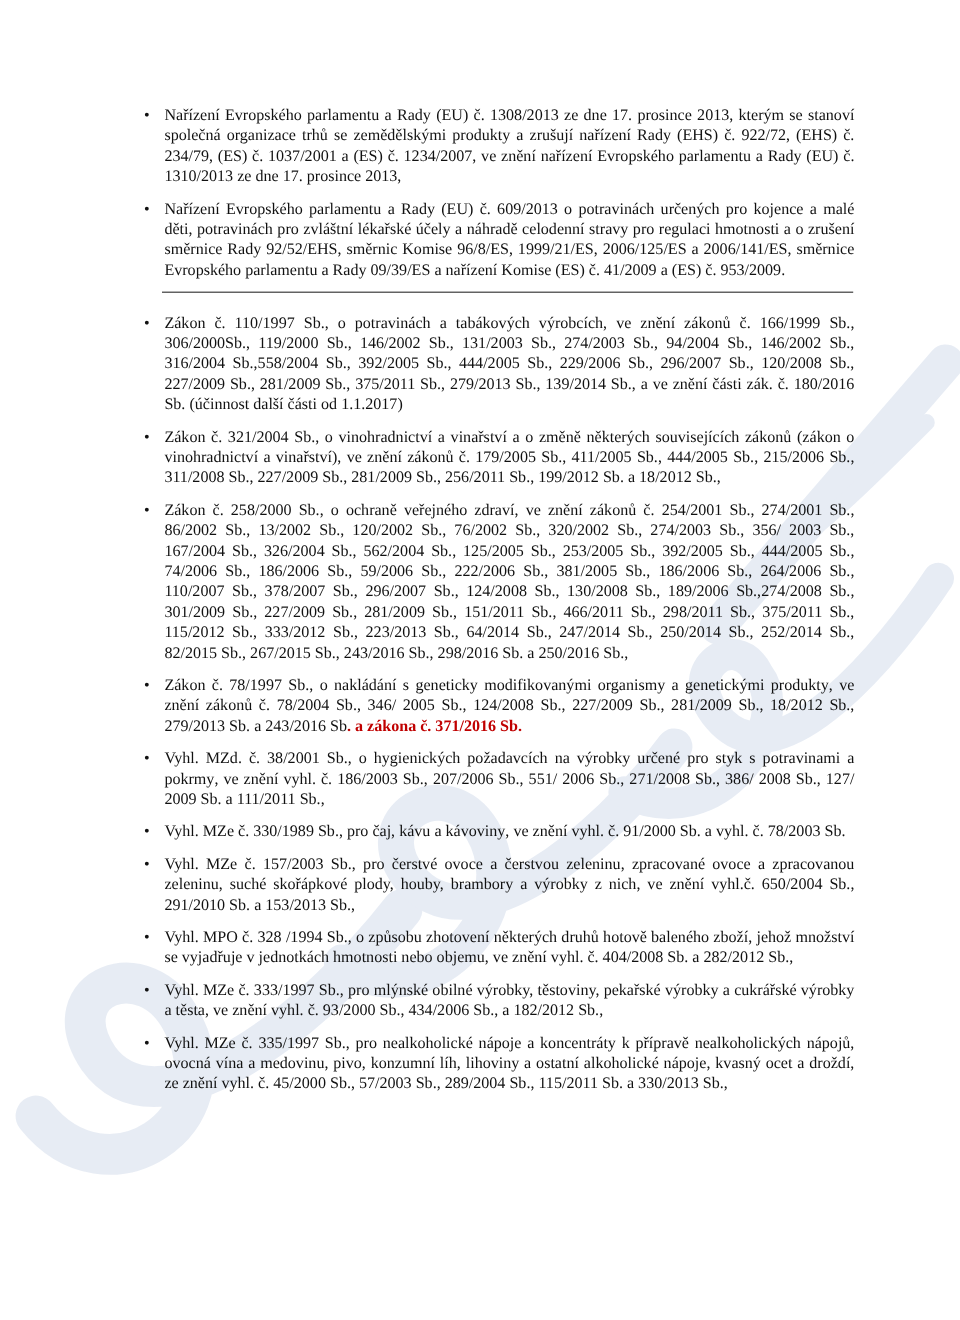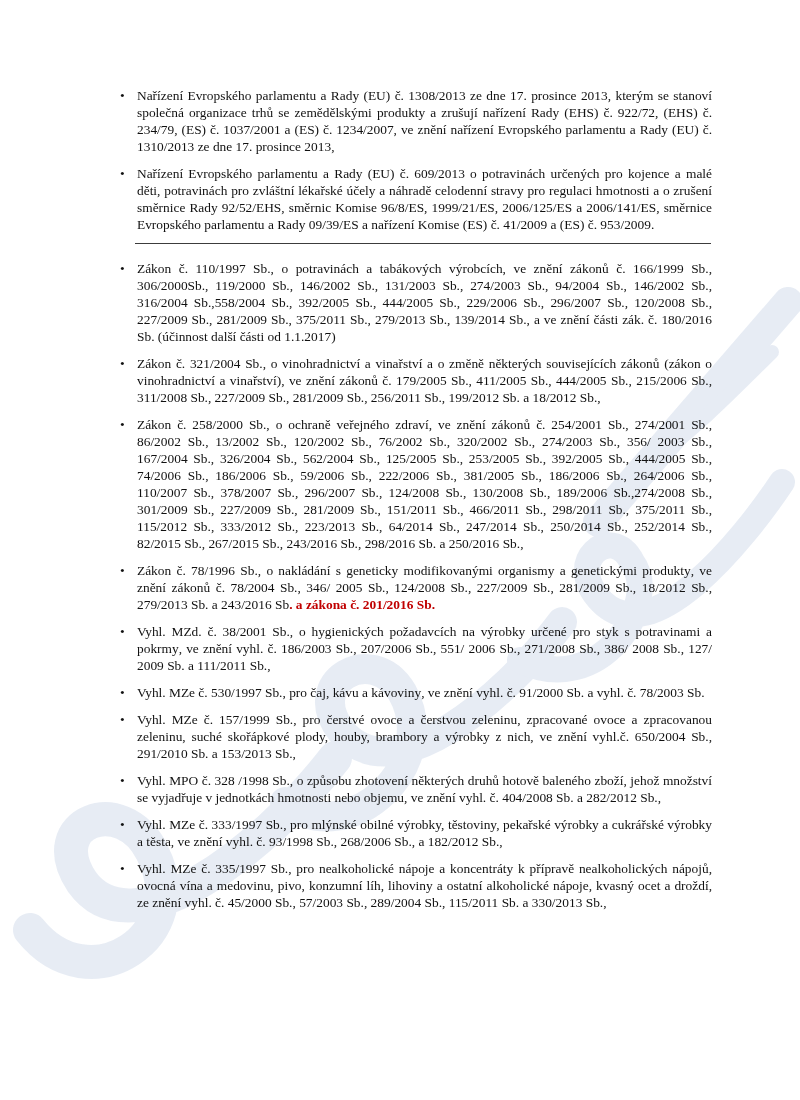--- a/index.html
+++ b/index.html
@@ -45,23 +45,23 @@
   <div class="content">
     <ul class="law-list">
         <li><span class="marker">•</span><span><span class="seg-b">Nařízení Evropského parlamentu a Rady (EU) č. 1308/2013</span><span class="seg-n"> ze dne 17. prosince 2013, kterým se stanoví společná organizace trhů se zemědělskými produkty a zrušují nařízení Rady (EHS) č. 922/72, (EHS) č. 234/79, (ES) č. 1037/2001 a (ES) č. 1234/2007, ve znění nařízení Evropského parlamentu a Rady (EU) č. </span><span class="seg-b">1310/2013</span><span class="seg-n"> ze dne 17. prosince 2013,</span></span></li>
         <li><span class="marker">•</span><span><span class="seg-b">Nařízení Evropského parlamentu a Rady (EU) č. 609/2013</span><span class="seg-n"> o potravinách určených pro kojence a malé děti, potravinách pro zvláštní lékařské účely a náhradě celodenní stravy pro regulaci hmotnosti a o zrušení směrnice Rady 92/52/EHS, směrnic Komise 96/8/ES, 1999/21/ES, 2006/125/ES a 2006/141/ES, směrnice Evropského parlamentu a Rady 09/39/ES a nařízení Komise (ES) č. 41/2009 a (ES) č. 953/2009.</span></span></li>
       </ul>
     <hr class="divider">
     <ul class="law-list">
         <li><span class="marker">•</span><span><span class="seg-b">Zákon č. 110/1997 Sb., o potravinách a tabákových výrobcích,</span><span class="seg-n"> ve znění zákonů č. 166/1999 Sb., 306/2000Sb., 119/2000 Sb., 146/2002 Sb., 131/2003 Sb., 274/2003 Sb., 94/2004 Sb., 146/2002 Sb., 316/2004 Sb.,558/2004 Sb., 392/2005 Sb., 444/2005 Sb., 229/2006 Sb., 296/2007 Sb., 120/2008 Sb., 227/2009 Sb., 281/2009 Sb., 375/2011 Sb., 279/2013 Sb., 139/2014 Sb., a ve znění části zák. č. 180/2016 Sb. (účinnost další části od 1.1.2017)</span></span></li>
         <li><span class="marker">•</span><span><span class="seg-b">Zákon č. 321/2004 Sb., o vinohradnictví a vinařství</span><span class="seg-n"> a o změně některých souvisejících zákonů (zákon o vinohradnictví a vinařství), ve znění zákonů č. 179/2005 Sb., 411/2005 Sb., 444/2005 Sb., 215/2006 Sb., 311/2008 Sb., 227/2009 Sb., 281/2009 Sb., 256/2011 Sb., 199/2012 Sb. a 18/2012 Sb.,</span></span></li>
         <li><span class="marker">•</span><span><span class="seg-b">Zákon č. 258/2000 Sb., o ochraně veřejného zdraví</span><span class="seg-n">, ve znění zákonů č. 254/2001 Sb., 274/2001 Sb., 86/2002 Sb., 13/2002 Sb., 120/2002 Sb., 76/2002 Sb., 320/2002 Sb., 274/2003 Sb., 356/ 2003 Sb., 167/2004 Sb., 326/2004 Sb., 562/2004 Sb., 125/2005 Sb., 253/2005 Sb., 392/2005 Sb., 444/2005 Sb., 74/2006 Sb., 186/2006 Sb., 59/2006 Sb., 222/2006 Sb., 381/2005 Sb., 186/2006 Sb., 264/2006 Sb., 110/2007 Sb., 378/2007 Sb., 296/2007 Sb., 124/2008 Sb., 130/2008 Sb., 189/2006 Sb.,274/2008 Sb., 301/2009 Sb., 227/2009 Sb., 281/2009 Sb., 151/2011 Sb., 466/2011 Sb., 298/2011 Sb., 375/2011 Sb., 115/2012 Sb., 333/2012 Sb., 223/2013 Sb., 64/2014 Sb., 247/2014 Sb., 250/2014 Sb., 252/2014 Sb., 82/2015 Sb., 267/2015 Sb., 243/2016 Sb., 298/2016 Sb. a 250/2016 Sb.,</span></span></li>
-        <li><span class="marker">•</span><span><span class="seg-b">Zákon č. 78/1996 Sb., o nakládání s geneticky modifikovanými organismy a genetickými produkty</span><span class="seg-n">, ve znění zákonů č. 78/2004 Sb., 346/ 2005 Sb., 124/2008 Sb., 227/2009 Sb., 281/2009 Sb., 18/2012 Sb., 279/2013 Sb. a 243/2016 Sb</span><span class="seg-rb">. a zákona č. 201/2016 Sb.</span></span></li>
+        <li><span class="marker">•</span><span><span class="seg-b">Zákon č. 78/1997 Sb., o nakládání s geneticky modifikovanými organismy a genetickými produkty</span><span class="seg-n">, ve znění zákonů č. 78/2004 Sb., 346/ 2005 Sb., 124/2008 Sb., 227/2009 Sb., 281/2009 Sb., 18/2012 Sb., 279/2013 Sb. a 243/2016 Sb</span><span class="seg-rb">. a zákona č. 371/2016 Sb.</span></span></li>
         <li><span class="marker">•</span><span><span class="seg-b">Vyhl. MZd. č. 38/2001 Sb., o hygienických požadavcích na výrobky určené pro styk s potravinami a pokrmy</span><span class="seg-n">, ve znění vyhl. č. 186/2003 Sb., 207/2006 Sb., 551/ 2006 Sb., 271/2008 Sb., 386/ 2008 Sb., 127/ 2009 Sb. a 111/2011 Sb.,</span></span></li>
-        <li><span class="marker">•</span><span><span class="seg-b">Vyhl. MZe č. 530/1997 Sb., pro čaj, kávu a kávoviny</span><span class="seg-n">, ve znění vyhl. č. 91/2000 Sb. a vyhl. č. 78/2003 Sb.</span></span></li>
-        <li><span class="marker">•</span><span><span class="seg-b">Vyhl. MZe č. 157/1999 Sb., pro čerstvé ovoce a čerstvou zeleninu, zpracované ovoce a zpracovanou zeleninu, suché skořápkové plody, houby, brambory a výrobky z nich</span><span class="seg-n">, ve znění vyhl.č. 650/2004 Sb., 291/2010 Sb. a 153/2013 Sb.,</span></span></li>
-        <li><span class="marker">•</span><span><span class="seg-b">Vyhl. MPO č. 328 /1998 Sb., o způsobu zhotovení některých druhů hotově baleného zboží, jehož množství se vyjadřuje v jednotkách hmotnosti nebo objemu</span><span class="seg-n">, ve znění vyhl. č. 404/2008 Sb. a 282/2012 Sb.,</span></span></li>
-        <li><span class="marker">•</span><span><span class="seg-b">Vyhl. MZe č. 333/1997 Sb., pro mlýnské obilné výrobky, těstoviny, pekařské výrobky a cukrářské výrobky a těsta</span><span class="seg-n">, ve znění vyhl. č. 93/1998 Sb., 268/2006 Sb., a 182/2012 Sb.,</span></span></li>
+        <li><span class="marker">•</span><span><span class="seg-b">Vyhl. MZe č. 330/1989 Sb., pro čaj, kávu a kávoviny</span><span class="seg-n">, ve znění vyhl. č. 91/2000 Sb. a vyhl. č. 78/2003 Sb.</span></span></li>
+        <li><span class="marker">•</span><span><span class="seg-b">Vyhl. MZe č. 157/2003 Sb., pro čerstvé ovoce a čerstvou zeleninu, zpracované ovoce a zpracovanou zeleninu, suché skořápkové plody, houby, brambory a výrobky z nich</span><span class="seg-n">, ve znění vyhl.č. 650/2004 Sb., 291/2010 Sb. a 153/2013 Sb.,</span></span></li>
+        <li><span class="marker">•</span><span><span class="seg-b">Vyhl. MPO č. 328 /1994 Sb., o způsobu zhotovení některých druhů hotově baleného zboží, jehož množství se vyjadřuje v jednotkách hmotnosti nebo objemu</span><span class="seg-n">, ve znění vyhl. č. 404/2008 Sb. a 282/2012 Sb.,</span></span></li>
+        <li><span class="marker">•</span><span><span class="seg-b">Vyhl. MZe č. 333/1997 Sb., pro mlýnské obilné výrobky, těstoviny, pekařské výrobky a cukrářské výrobky a těsta</span><span class="seg-n">, ve znění vyhl. č. 93/2000 Sb., 434/2006 Sb., a 182/2012 Sb.,</span></span></li>
         <li><span class="marker">•</span><span><span class="seg-b">Vyhl. MZe č. 335/1997 Sb., pro nealkoholické nápoje a koncentráty k přípravě nealkoholických nápojů, ovocná vína a medovinu, pivo, konzumní líh, lihoviny a ostatní alkoholické nápoje, kvasný ocet a droždí</span><span class="seg-n">, ze znění vyhl. č. 45/2000 Sb., 57/2003 Sb., 289/2004 Sb., 115/2011 Sb. a 330/2013 Sb.,</span></span></li>
       </ul>
   </div>
 
 </div>
 
 </body></html>

